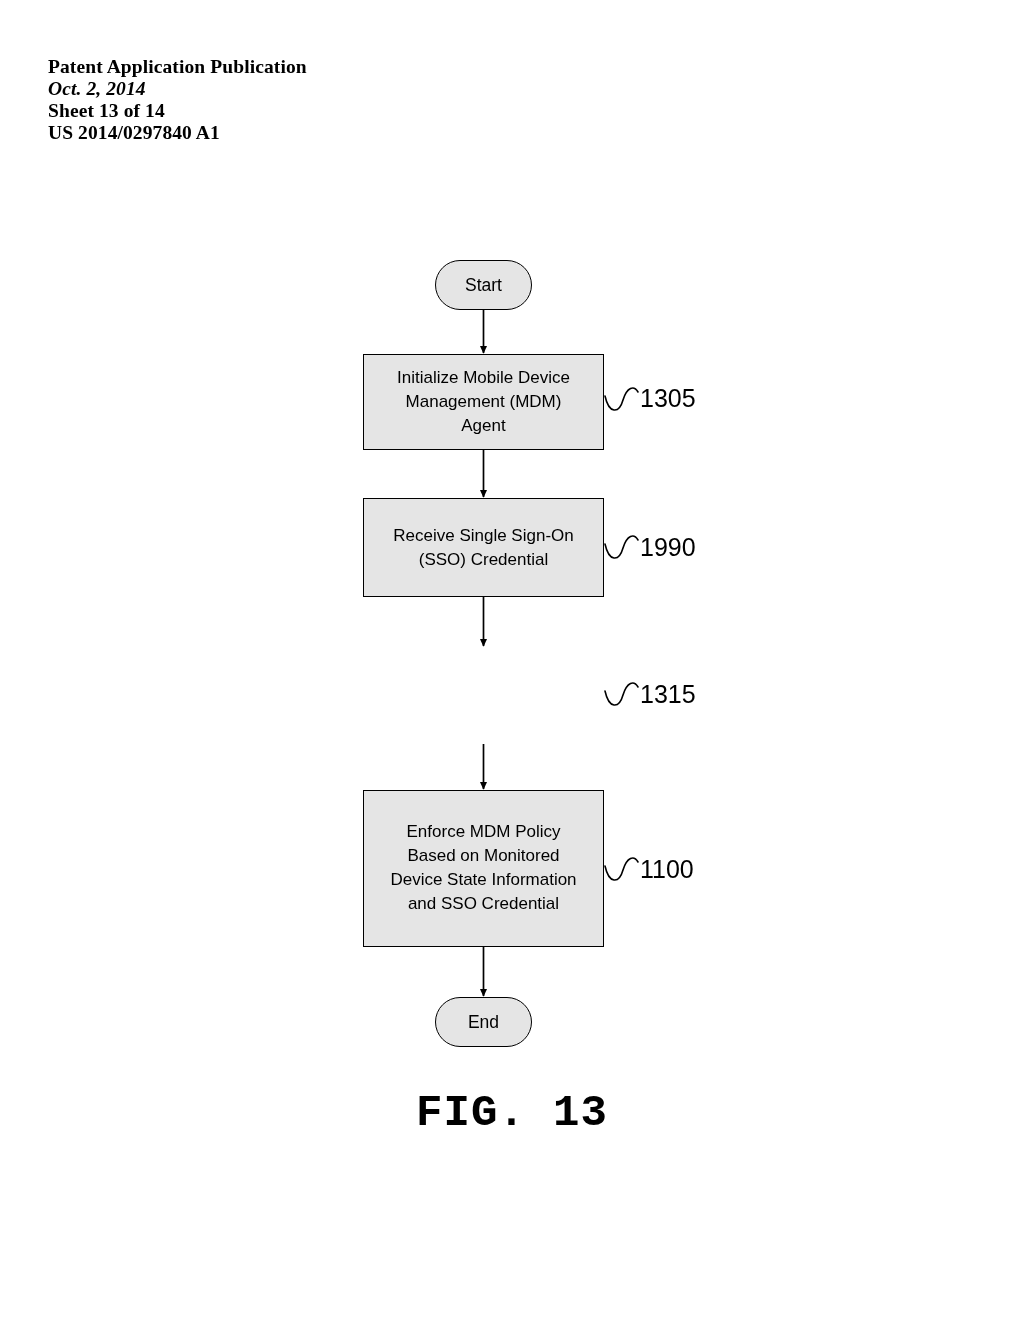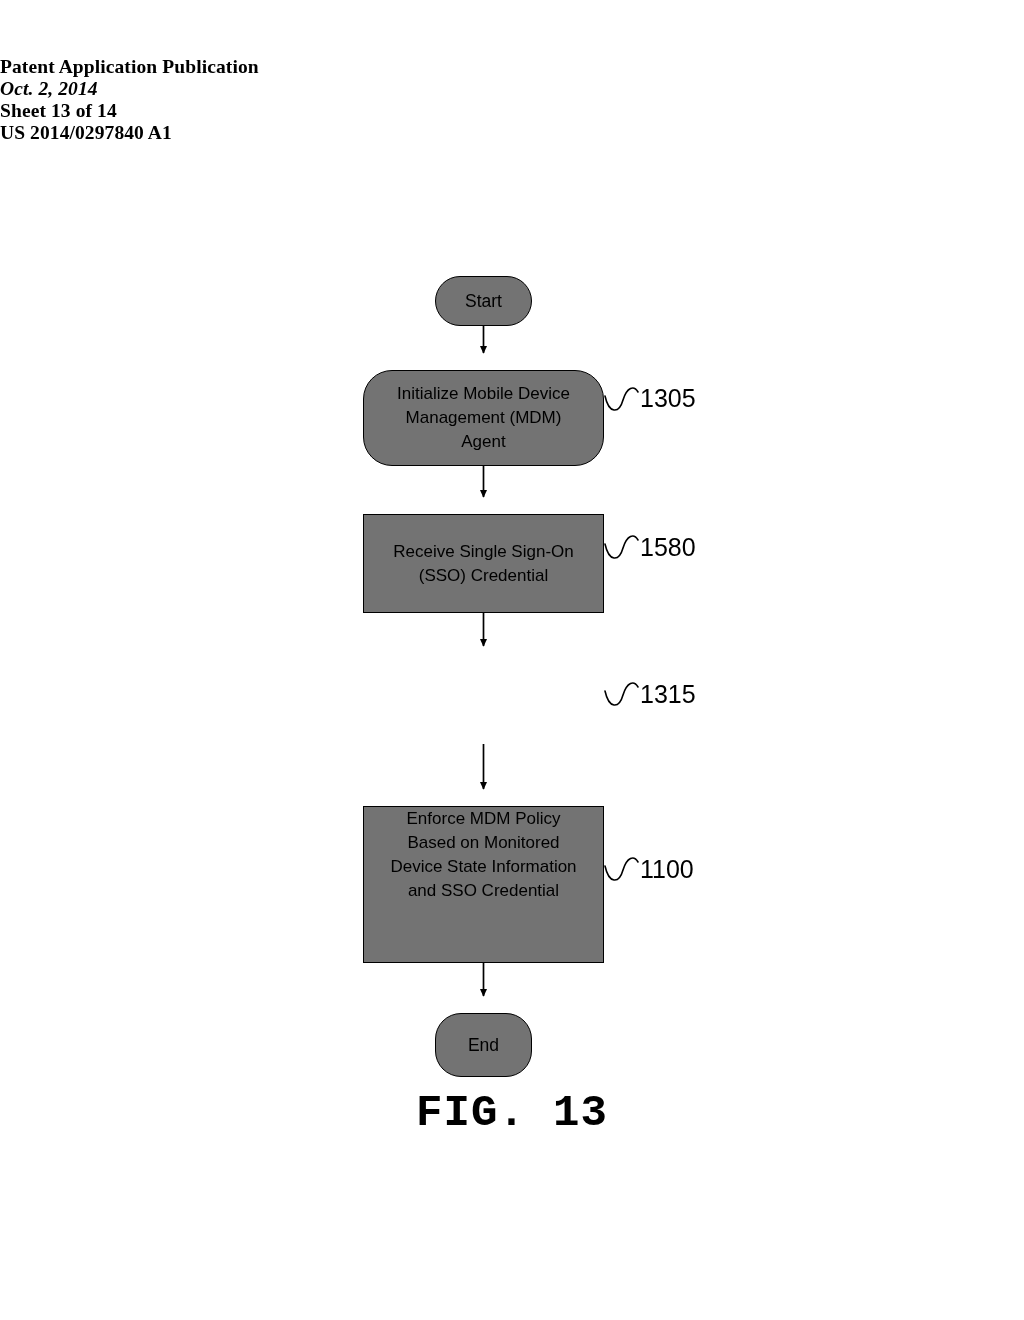--- a/index.html
+++ b/index.html
@@ -28,46 +28,45 @@
     justify-content: center;
     font-family: "Liberation Serif", serif;
     font-weight: bold;
     font-size: 19.5px;
     letter-spacing: 0.1px;
     white-space: nowrap;
     flex-direction: column;
   }
   #patent-header .hdr-pub       { margin-right: 44px; }
   #patent-header .hdr-date      { margin-right: 8px; font-style: italic; }
-  #patent-header .hdr-sheet     { margin-right: 44px; }
+  #patent-header .hdr-sheet     { margin-right: 44px; margin-left: 48px; }
   #patent-header .hdr-number    { }
 
   
   #flowchart {
     position: absolute;
     top: 0;
     left: 0;
     width: 1024px;
     height: 1320px;
   }
 
   .node {
     position: absolute;
     box-sizing: border-box;
     border: 1.6px solid #000000;
-    background: #737373;
+    background: #e5e5e5;
     display: flex;
     align-items: center;
     justify-content: center;
     text-align: center;
     font-family: "Liberation Sans", sans-serif;
     font-size: 17px;
     line-height: 24px;
     color: #000000;
-    margin-top: 16px;
   }
 
   .terminator {
     border-radius: 26px;
     font-size: 17.5px;
   }
 
   .process { border-radius: 0; }
 
   .node-text {
@@ -147,42 +146,42 @@
       <path d="M605,544 C609,562 619,562 623,548 C627,535 634,533 638,540"></path>
       <path d="M605,691 C609,709 619,709 623,695 C627,682 634,680 638,687"></path>
       <path d="M605,866 C609,884 619,884 623,870 C627,857 634,855 638,862"></path>
     </g>
   </svg>
 
   <div class="node terminator" style="left:435px; top:260px; width:97px; height:50px;">
     <span class="node-text">Start</span>
   </div>
 
-  <div class="node process" style="left:363px; top:354px; width:241px; height:96px;border-radius:29px;">
+  <div class="node process" style="left:363px; top:354px; width:241px; height:96px;">
     <span class="node-text">Initialize Mobile Device
 Management (MDM)
 Agent</span>
   </div>
   <div class="ref-num" style="left:640px; top:388px;">1305</div>
 
   <div class="node process" style="left:363px; top:498px; width:241px; height:99px;align-items:center;">
     <span class="node-text">Receive Single Sign-On
 (SSO) Credential</span>
   </div>
-  <div class="ref-num" style="left:640px; top:537px;">1580</div>
+  <div class="ref-num" style="left:640px; top:537px;">1990</div>
 
   <div class="ref-num" style="left:640px; top:684px;">1315</div>
 
-  <div class="node process" style="left:363px; top:790px; width:241px; height:157px; align-items:flex-start; ">
+  <div class="node process" style="left:363px; top:790px; width:241px; height:157px; align-items:flex-start; padding-top:29px;">
     <span class="node-text">Enforce MDM Policy
 Based on Monitored
 Device State Information
 and SSO Credential</span>
   </div>
   <div class="ref-num" style="left:640px; top:859px;">1100</div>
 
-  <div class="node terminator" style="left:435px; top:997px; width:97px; height:64px;">
+  <div class="node terminator" style="left:435px; top:997px; width:97px; height:50px;">
     <span class="node-text">End</span>
   </div>
 
 </div>
 
 <div id="fig-caption">FIG. 13</div>
 
 </body></html>

